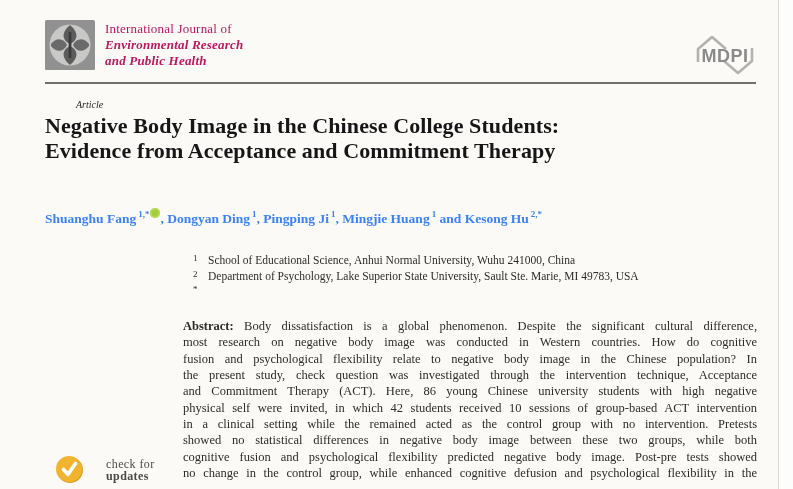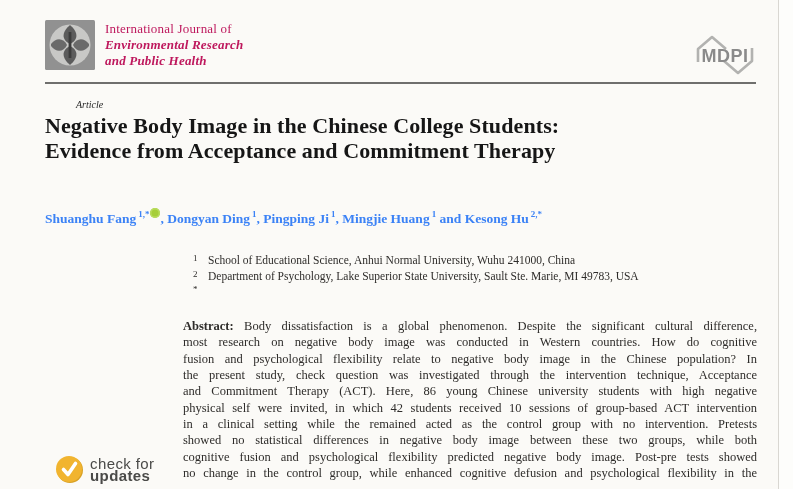--- a/index.html
+++ b/index.html
@@ -50,22 +50,22 @@
   .affil-row{position:relative;padding-left:15px;}
   .affil-marker{position:absolute;left:0;top:-2px;font-size:9px;}
   .abstract{position:absolute;left:183px;top:318px;width:574px;font-size:12.5px;line-height:16.35px;color:#2e2c2a;}
   .abs-line{text-align:justify;text-align-last:justify;white-space:normal;}
   .abs-label{font-weight:bold;}
 
   
   .updates-badge{position:absolute;left:55px;top:455px;display:flex;align-items:center;cursor:pointer;}
   .check-icon{width:29px;height:29px;}
   .updates-text{
-    margin-left:6px;font-family:Liberation Sans, sans-serif;
-    font-size:15px;line-height:12px;color:#4a4a48;letter-spacing:.4px;
+    margin-left:22px;font-family:Liberation Serif, serif;
+    font-size:12px;line-height:12px;color:#4a4a48;letter-spacing:.4px;
   }
   .updates-text .u2{font-weight:bold;}
 </style>
 </head>
 <body>
 
 <div class="page">
 
   <svg class="journal-logo" viewBox="0 0 50 50">
     <rect width="50" height="50" rx="1.5" fill="#919191"></rect>

